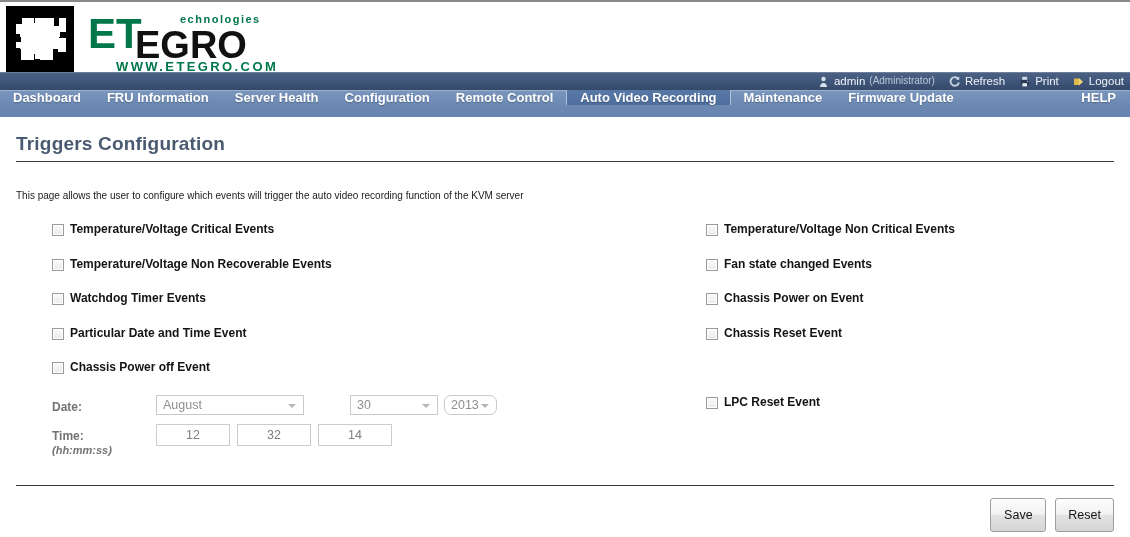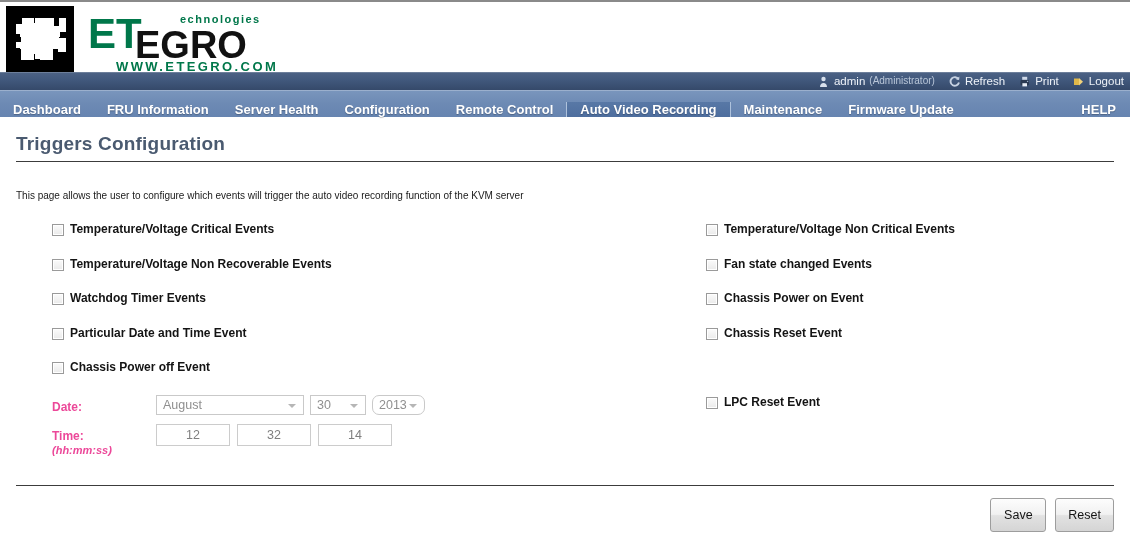--- a/index.html
+++ b/index.html
@@ -78,21 +78,21 @@
     height: 13px;
     position: relative;
   }
 
   
   #navbar {
     position: relative;
     height: 27px;
     background: linear-gradient(to bottom, #7a96bd 0%, #6d8ab4 50%, #6684b0 100%);
     display: flex;
-    align-items: flex-end;
+    align-items: flex-start;
     font-size: 13px;
     font-weight: bold;
     color: #ffffff;
     box-shadow: inset 0 1px 0 rgba(255,255,255,0.25);
   }
   .nav-item {
     display: flex;
     align-items: center;
     padding: 0 13px;
     color: #ffffff;
@@ -180,21 +180,21 @@
   }
   .dt-row {
     display: flex;
     align-items: flex-start;
     margin-bottom: 9px;
   }
   .dt-label {
     width: 104px;
     font-size: 12px;
     font-weight: bold;
-    color: #ec4899;
+    color: #737373;
     flex: none;
     padding-top: 5px;
   }
   .dt-label .hint {
     display: block;
     font-style: italic;
     font-weight: bold;
     font-size: 11px;
     margin-top: 1px;
   }
@@ -215,21 +215,21 @@
   .sel .arrow {
     position: absolute;
     right: 7px;
     top: 8px;
     width: 0; height: 0;
     border-left: 4px solid transparent;
     border-right: 4px solid transparent;
     border-top: 4px solid #b6b6b6;
   }
   .sel-month { width: 148px; }
-  .sel-day   { width: 56px; }
+  .sel-day   { width: 88px; margin-left: 40px; }
   .sel-year  { width: 53px; border-radius: 7px; }
 
   .tfield {
     width: 74px;
     height: 22px;
     border: 1px solid #cccccc;
     background: #ffffff;
     box-sizing: border-box;
     margin-right: 7px;
     font-size: 12.5px;

